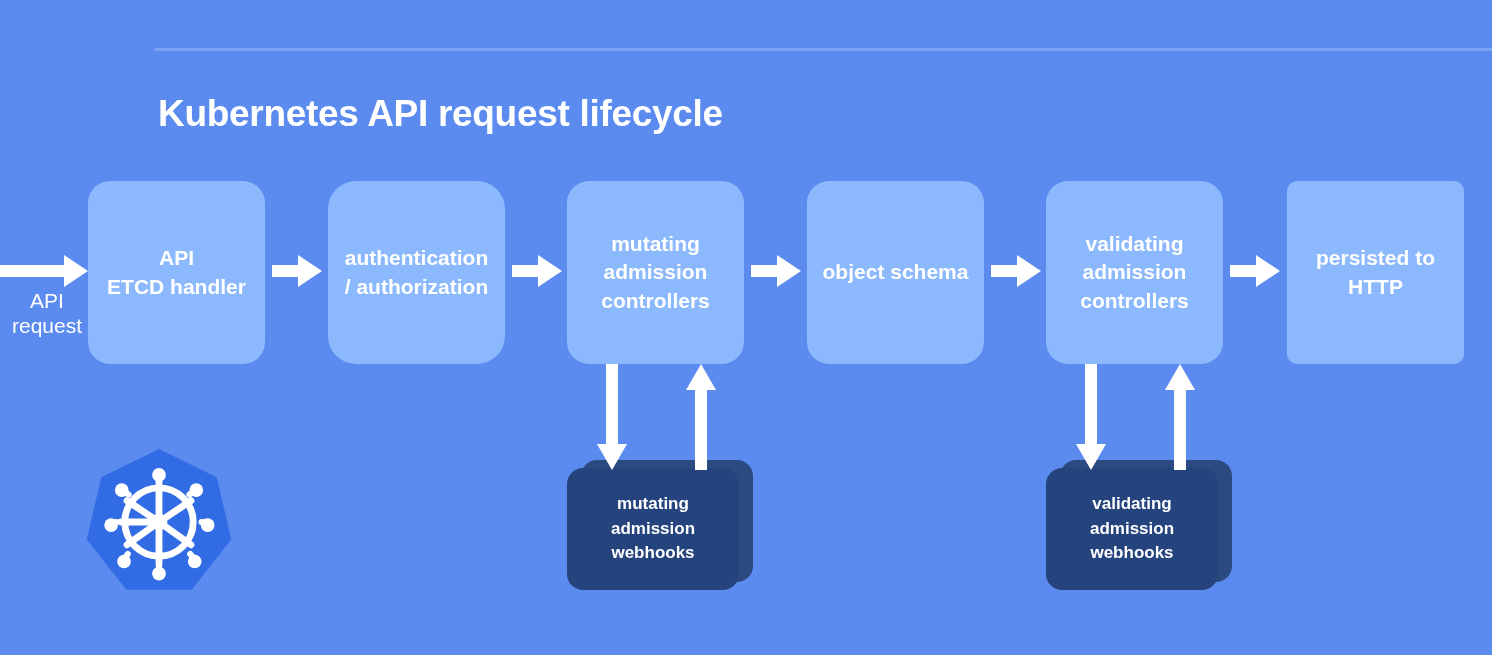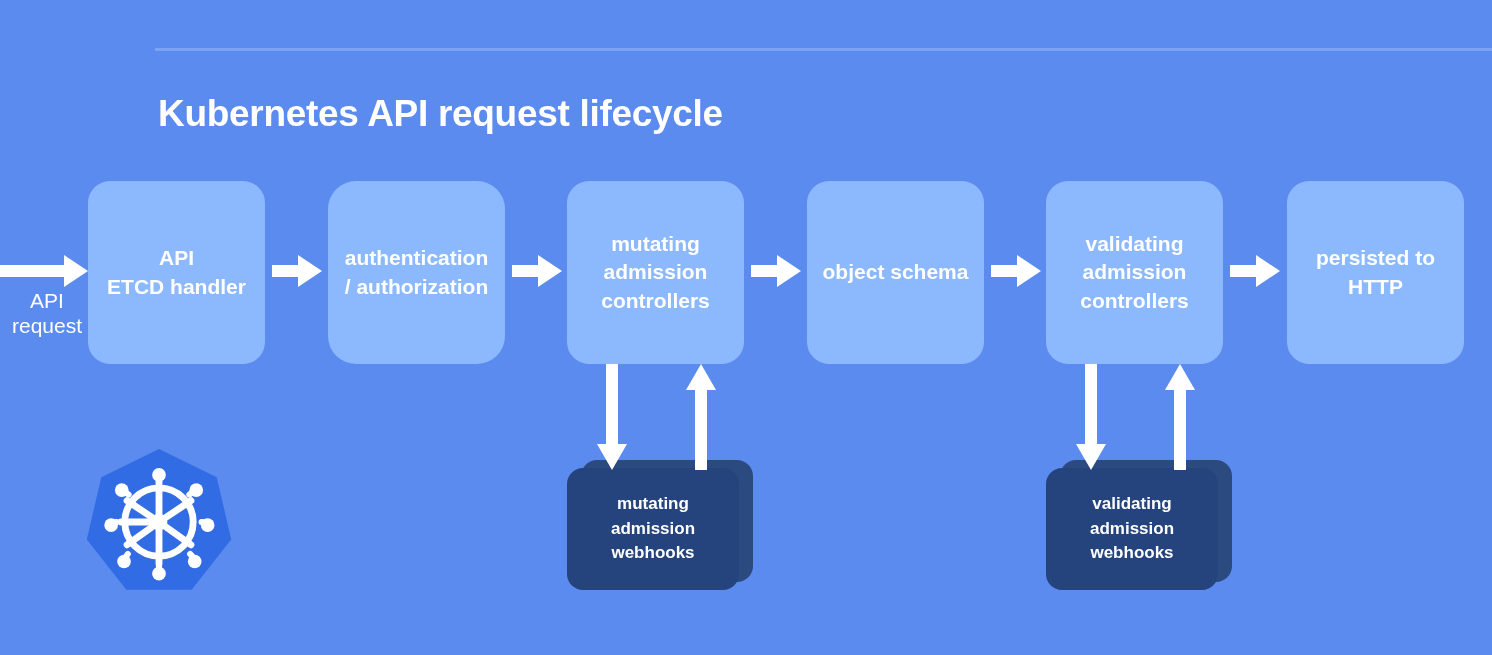--- a/index.html
+++ b/index.html
@@ -184,21 +184,21 @@
           <div>object schema</div>
         </div>
       </div>
       <div class="stage" style="left: 1046px; width: 177px;">
         <div>
           <div>validating</div>
           <div>admission</div>
           <div>controllers</div>
         </div>
       </div>
-      <div class="stage" style="left: 1287px; width: 177px;">
+      <div class="stage" style="left: 1287px; width: 177px; border-radius: 10px;">
         <div>
           <div>persisted to</div>
           <div>HTTP</div>
         </div>
       </div>
     </div>
 
   <div id="webhooks-host">
       <div class="webhook-wrap" style="left: 567px; top: 412px;">
         <div class="webhook-back"></div>

